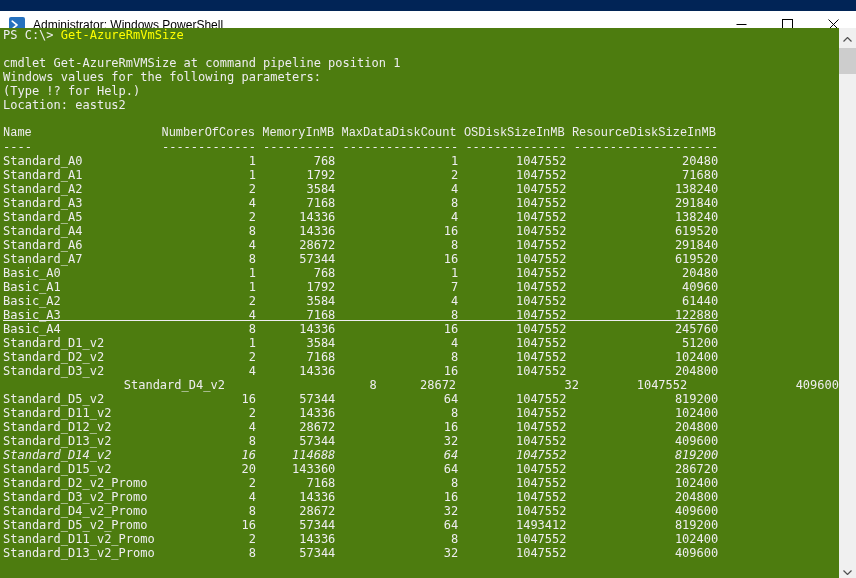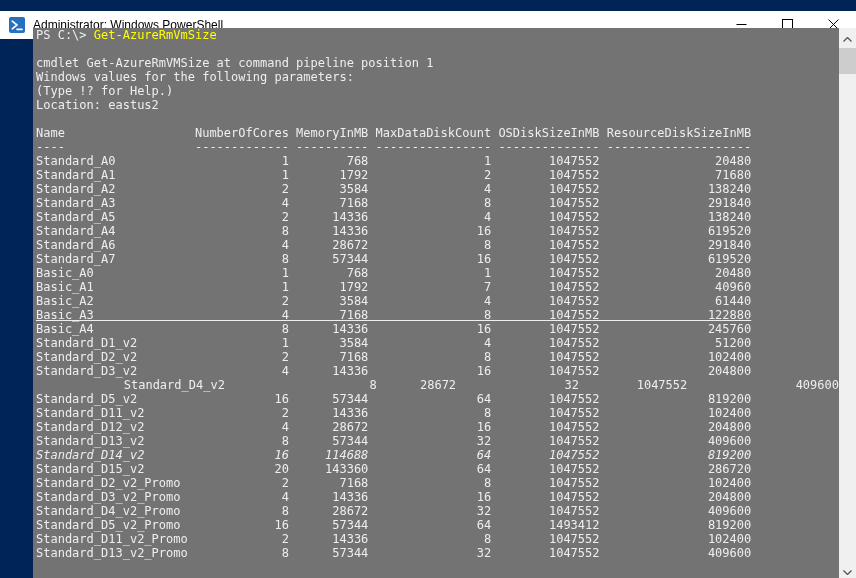--- a/index.html
+++ b/index.html
@@ -117,30 +117,30 @@
         <span>
           <svg width="11" height="11" viewBox="0 0 11 11">
             <line x1="0.5" y1="0.5" x2="10.5" y2="10.5" stroke="#000000" stroke-width="1"></line>
             <line x1="10.5" y1="0.5" x2="0.5" y2="10.5" stroke="#000000" stroke-width="1"></line>
           </svg>
         </span>
       </div>
     </div>
   </div>
 
-  <div class="console" style="background: #737373; margin-left: 33px;">
+  <div class="console" style="background: #4d7c0f;">
     <div id="console-lines">
         <div class="line" style="color: rgb(238, 237, 240);"><span>PS C:\&gt; </span><span style="color: rgb(255, 255, 0);">Get-AzureRmVmSize</span></div>
         <div class="line" style="color: rgb(238, 237, 240);">&nbsp;</div>
         <div class="line" style="color: rgb(238, 237, 240);"><span>cmdlet Get-AzureRmVMSize at command pipeline position 1</span></div>
         <div class="line" style="color: rgb(238, 237, 240);"><span>Windows values for the following parameters:</span></div>
         <div class="line" style="color: rgb(238, 237, 240);"><span>(Type !? for Help.)</span></div>
         <div class="line" style="color: rgb(238, 237, 240);"><span>Location: eastus2</span></div>
         <div class="line" style="color: rgb(238, 237, 240);">&nbsp;</div>
-        <div class="line" style="color: rgb(238, 237, 240);"><span>Name                  NumberOfCores MemoryInMB MaxDataDiskCount OSDiskSizeInMB ResourceDiskSizeInMB</span></div>
+        <div class="line" style="color: rgb(238, 237, 240); font-family: Liberation Mono, monospace;"><span>Name                  NumberOfCores MemoryInMB MaxDataDiskCount OSDiskSizeInMB ResourceDiskSizeInMB</span></div>
         <div class="line" style="color: rgb(238, 237, 240);"><span>----                  ------------- ---------- ---------------- -------------- --------------------</span></div>
         <div class="line" style="color: rgb(238, 237, 240);"><span>Standard_A0                       1        768                1        1047552                20480</span></div>
         <div class="line" style="color: rgb(238, 237, 240);"><span>Standard_A1                       1       1792                2        1047552                71680</span></div>
         <div class="line" style="color: rgb(238, 237, 240);"><span>Standard_A2                       2       3584                4        1047552               138240</span></div>
         <div class="line" style="color: rgb(238, 237, 240);"><span>Standard_A3                       4       7168                8        1047552               291840</span></div>
         <div class="line" style="color: rgb(238, 237, 240);"><span>Standard_A5                       2      14336                4        1047552               138240</span></div>
         <div class="line" style="color: rgb(238, 237, 240);"><span>Standard_A4                       8      14336               16        1047552               619520</span></div>
         <div class="line" style="color: rgb(238, 237, 240);"><span>Standard_A6                       4      28672                8        1047552               291840</span></div>
         <div class="line" style="color: rgb(238, 237, 240);"><span>Standard_A7                       8      57344               16        1047552               619520</span></div>
         <div class="line" style="color: rgb(238, 237, 240);"><span>Basic_A0                          1        768                1        1047552                20480</span></div>

